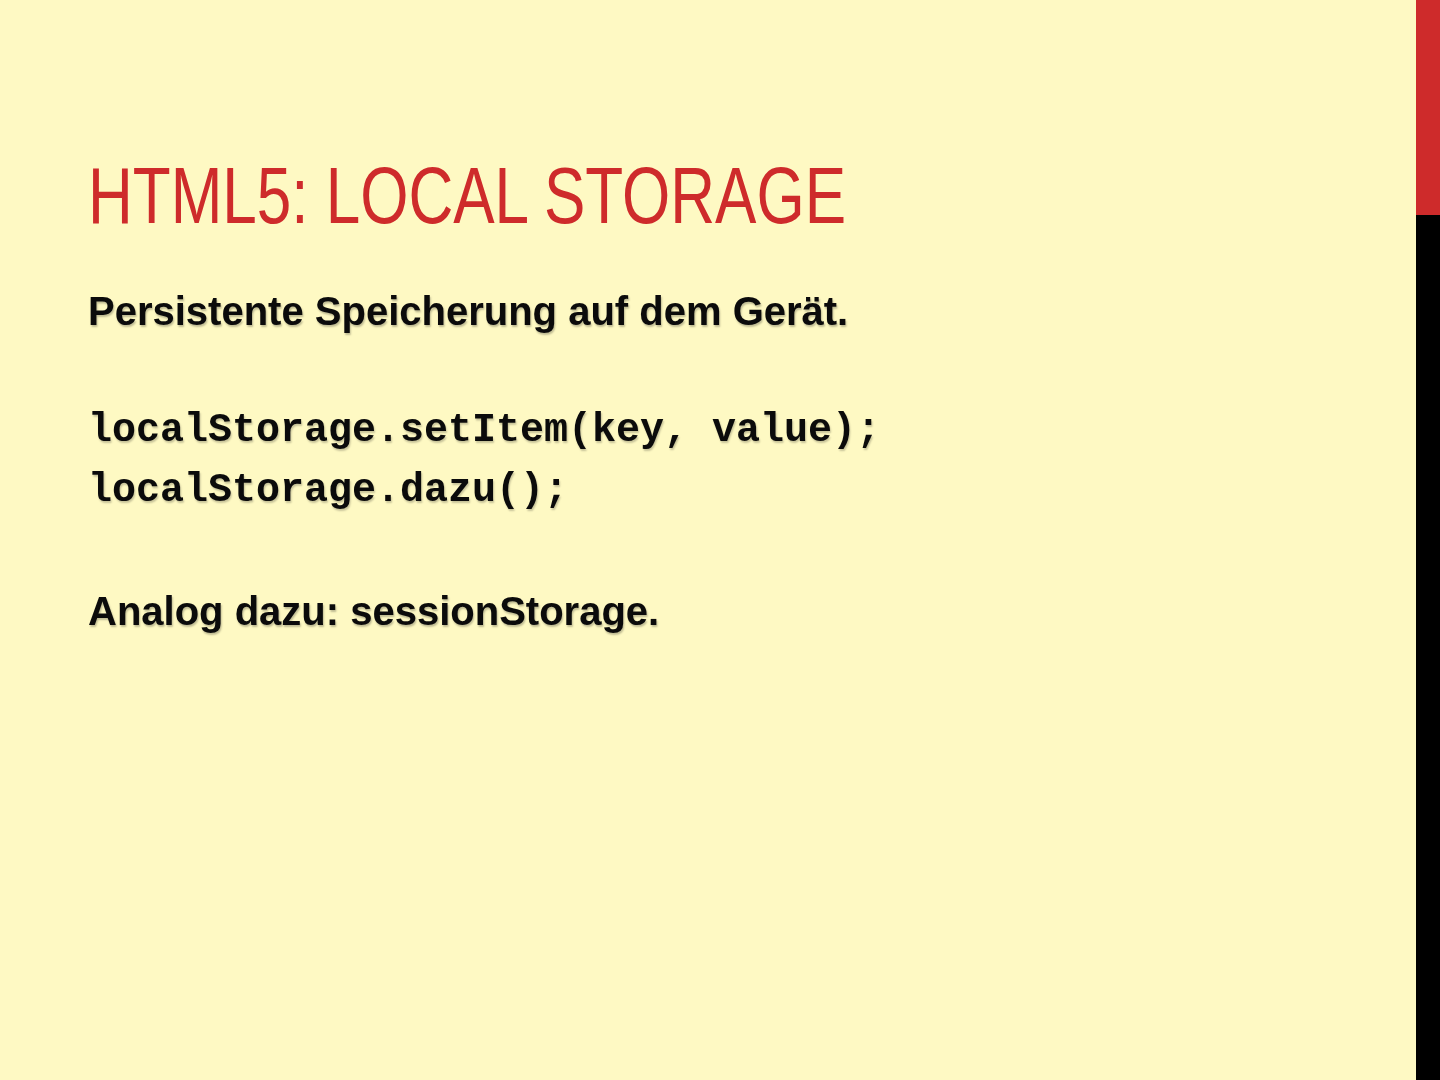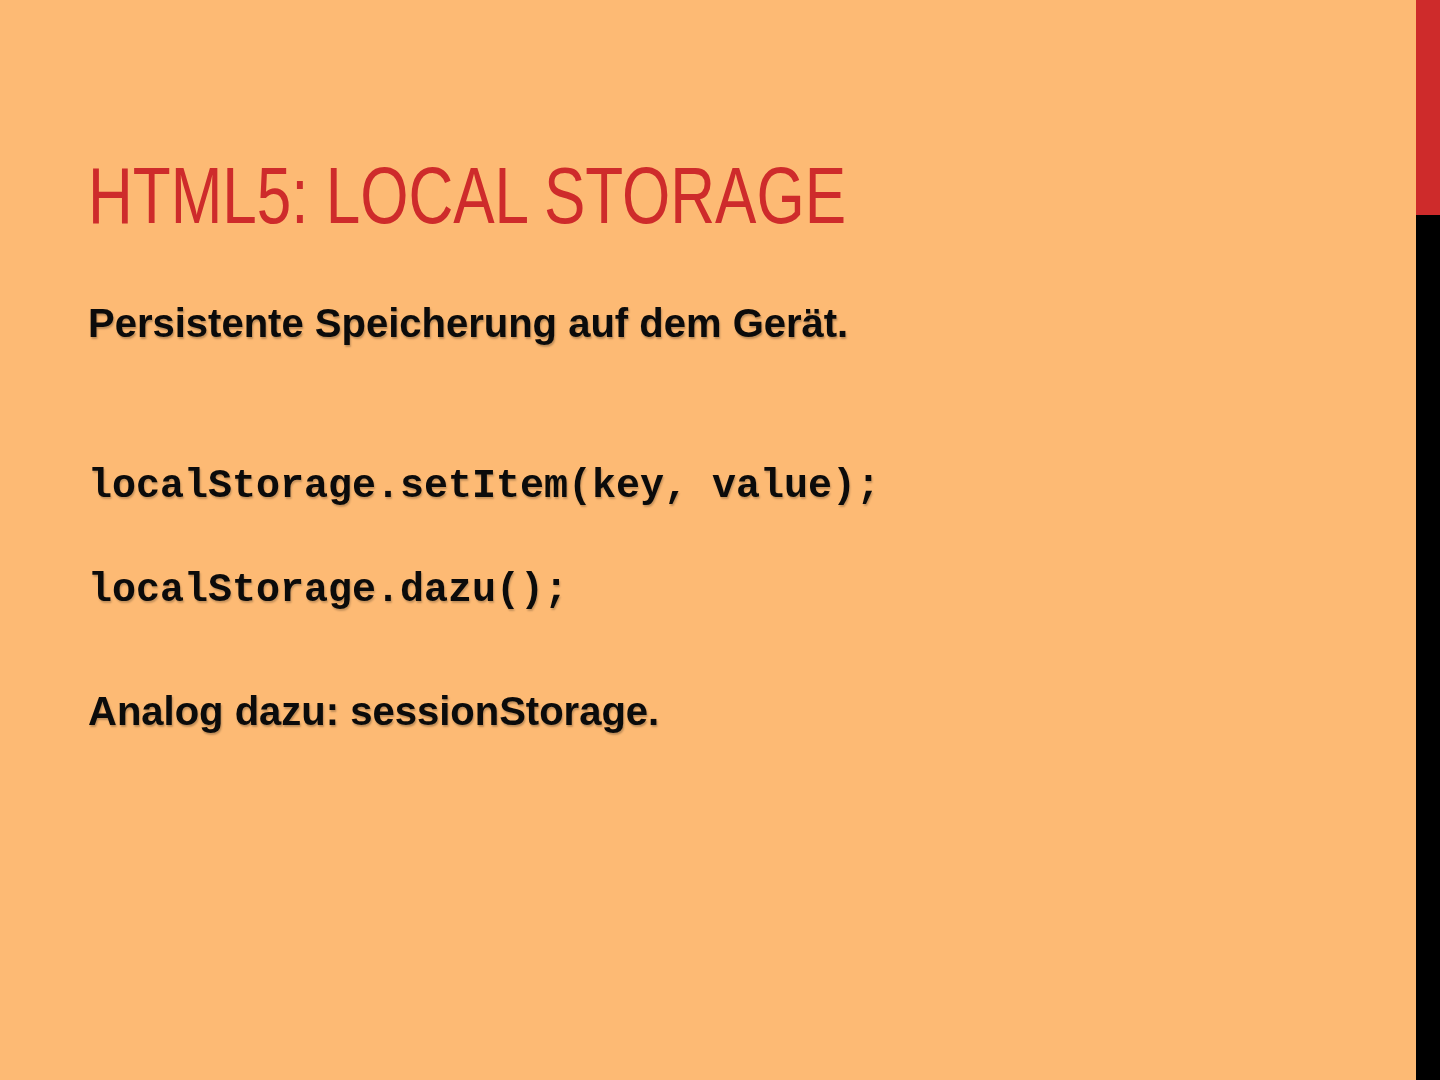--- a/index.html
+++ b/index.html
@@ -5,21 +5,21 @@
   :root {
     --accent-red: #CE2B2B;
     --bar-black: #000000;
   }
   * { margin: 0; padding: 0; box-sizing: border-box; }
   html, body { background: #ffffff; }
   .slide {
     position: relative;
     width: 1440px;
     height: 1080px;
-    background: #fdba74;
+    background: #fef9c3;
     overflow: hidden;
     font-family: "Liberation Sans", sans-serif;
   }
   .edge-bar {
     position: absolute;
     right: 0;
     width: 24px;
   }
   .edge-bar.red {
     top: 0;
@@ -39,42 +39,41 @@
     line-height: 96px;
     font-weight: 400;
     color: var(--accent-red);
     white-space: nowrap;
     transform: scaleX(0.775);
     transform-origin: 0 0;
   }
   .content {
     position: absolute;
     left: 88px;
-    top: 293px;
+    top: 281px;
     right: 60px;
   }
   .line {
     height: 60px;
     line-height: 60px;
     white-space: nowrap;
   }
   .line.text {
     font-family: "Liberation Sans", sans-serif;
     font-weight: 700;
     font-size: 40px;
     color: #0b0b0b;
     text-shadow: 1px 2px 2px rgba(0,0,0,0.25);
   }
   .line.code {
     font-family: "Liberation Mono", monospace;
     font-weight: 700;
     font-size: 40px;
     color: #0b0b0b;
     text-shadow: 1px 2px 2px rgba(0,0,0,0.22);
-    margin-top: 44px;
   }
   .line.spacer { height: 60px; }
 </style>
 </head>
 <body>
 
 <div class="slide">
 
   <div class="edge-bar red"></div>
   <div class="edge-bar black"></div>

